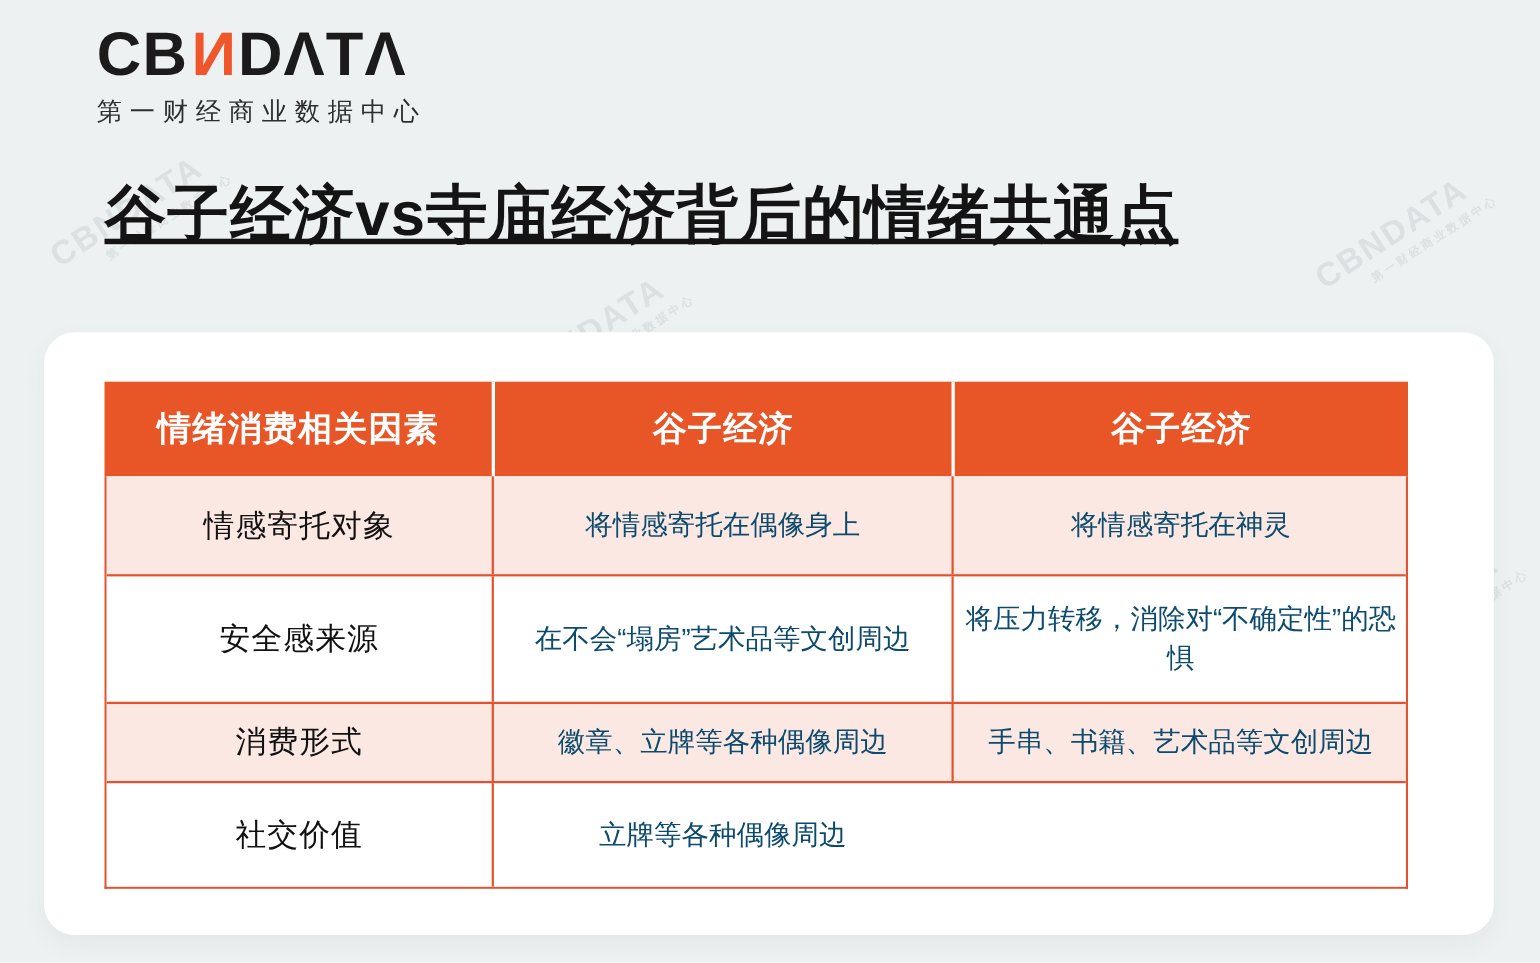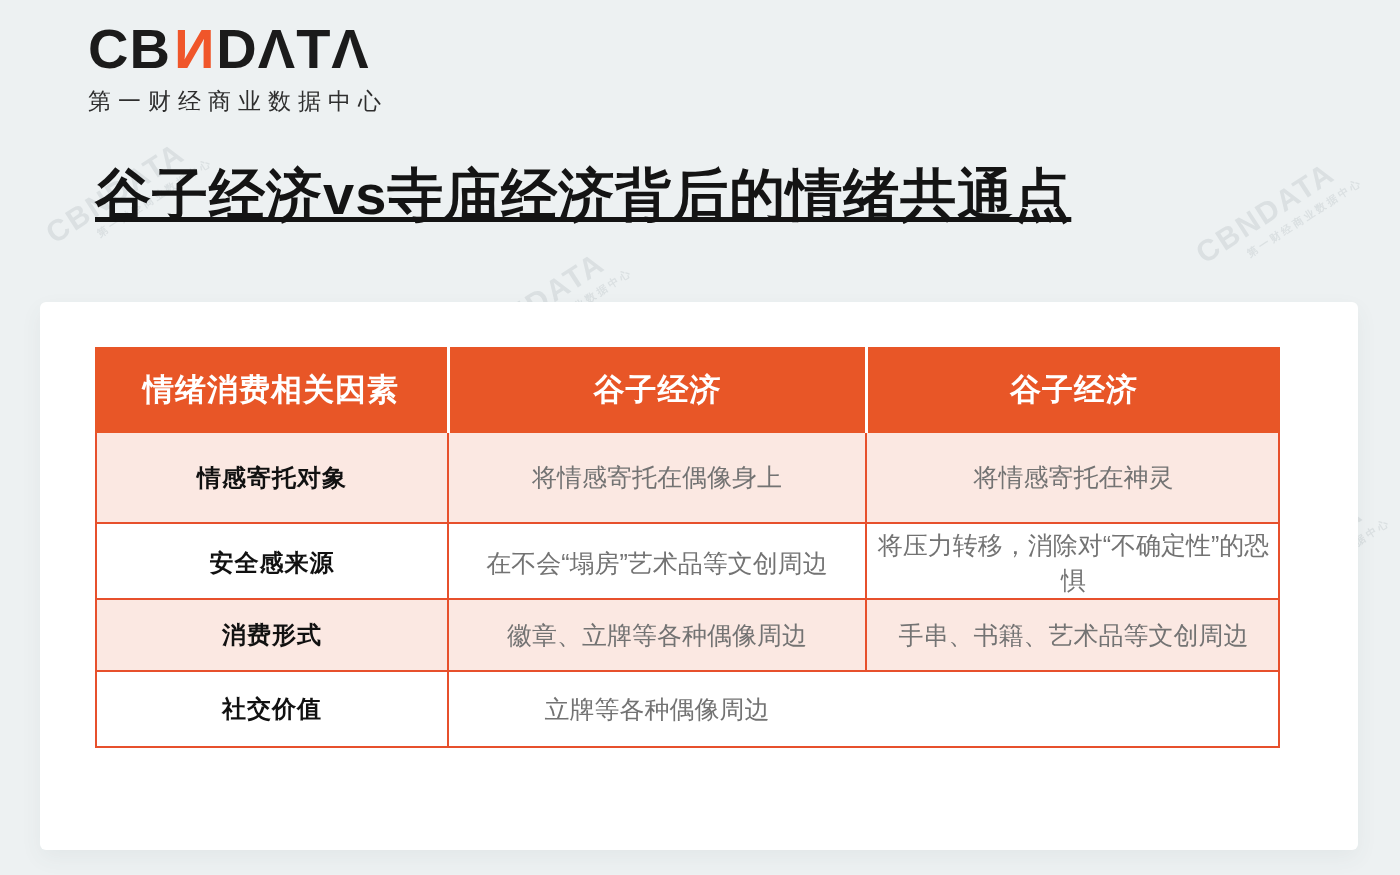--- a/index.html
+++ b/index.html
@@ -42,47 +42,47 @@
   .title{
     position:absolute;left:95px;top:163px;width:1200px;
     font-size:56px;font-weight:800;color:var(--ink);line-height:1.15;
     letter-spacing:1px;
     text-decoration:underline;
   }
 
   
   .card{
     position:absolute;left:40px;top:302px;width:1318px;height:548px;
-    background:#FFFFFF;border-radius:6px;
+    background:#FFFFFF;border-radius:28px;
     box-shadow:0 8px 22px rgba(70,80,90,0.06);
   }
 
   
   .tbl{position:absolute;left:55px;top:45px;width:1185px;}
   .thead{
     display:grid;grid-template-columns:352px 418px 415px;
     background:var(--orange);height:86px;
   }
   .th{
     display:flex;align-items:center;justify-content:center;
     color:#FFFFFF;font-size:31px;font-weight:700;letter-spacing:1px;
   }
   .th + .th{border-left:3px solid #FFFFFF;}
   .tbody{border:2px solid var(--line);border-top:none;}
   .tr{display:grid;grid-template-columns:350px 418px 415px;}
   .tr + .tr{border-top:2px solid var(--line);}
   .r-pink{background:var(--pink);}
   .r-white{background:#FFFFFF;}
-  .tr1{height:89px;}.tr2{height:76px;}.tr3{height:72px;}.tr4{height:76px;}
+  .tr1{height:89px;}.tr2{height:116px;}.tr3{height:72px;}.tr4{height:96px;}
   .td{
     display:flex;align-items:center;justify-content:center;text-align:center;
-    font-size:25px;color:#737373;line-height:1.4;padding:4px 10px;
+    font-size:25px;color:#0c4a6e;line-height:1.4;padding:4px 10px;
   }
   .td + .td{border-left:2px solid var(--line);}
-  .td.factor{font-size:24px;font-weight:700;color:#111;letter-spacing:1px;}
+  .td.factor{font-size:28px;font-weight:400;color:#111;letter-spacing:1px;}
 </style>
 </head>
 <body>
 
 <div class="page">
 
   <div class="wm" style="left:38px;top:168px">
     <span class="wm1">CBNDATA</span>
     <span class="wm2">第一财经商业数据中心</span>
   </div>

